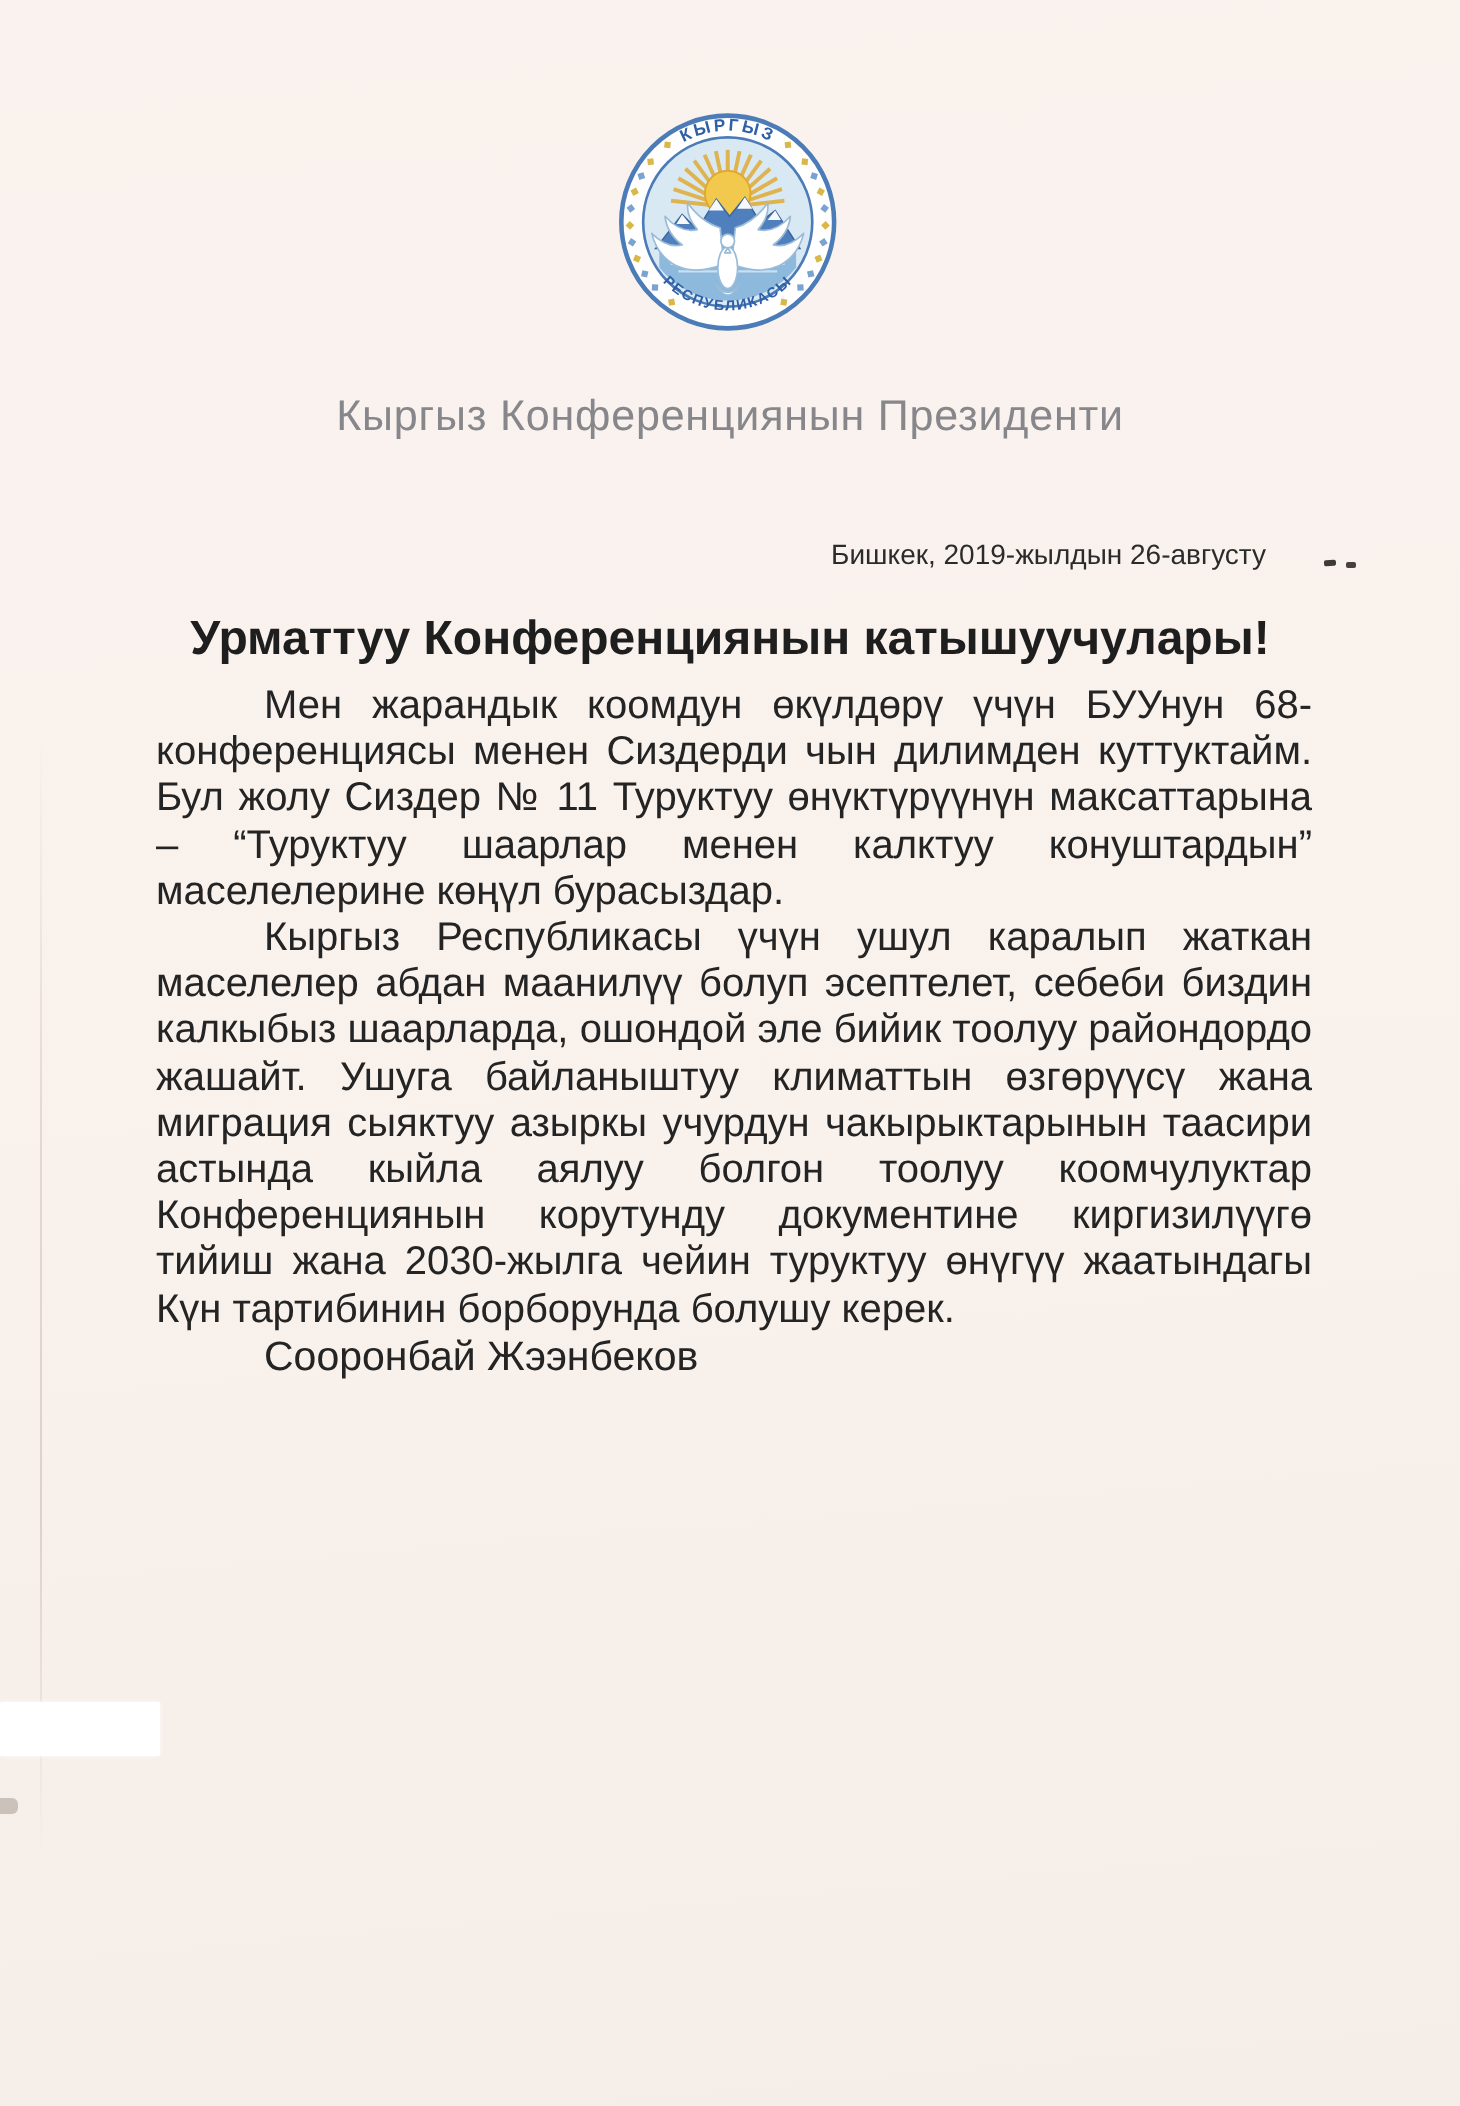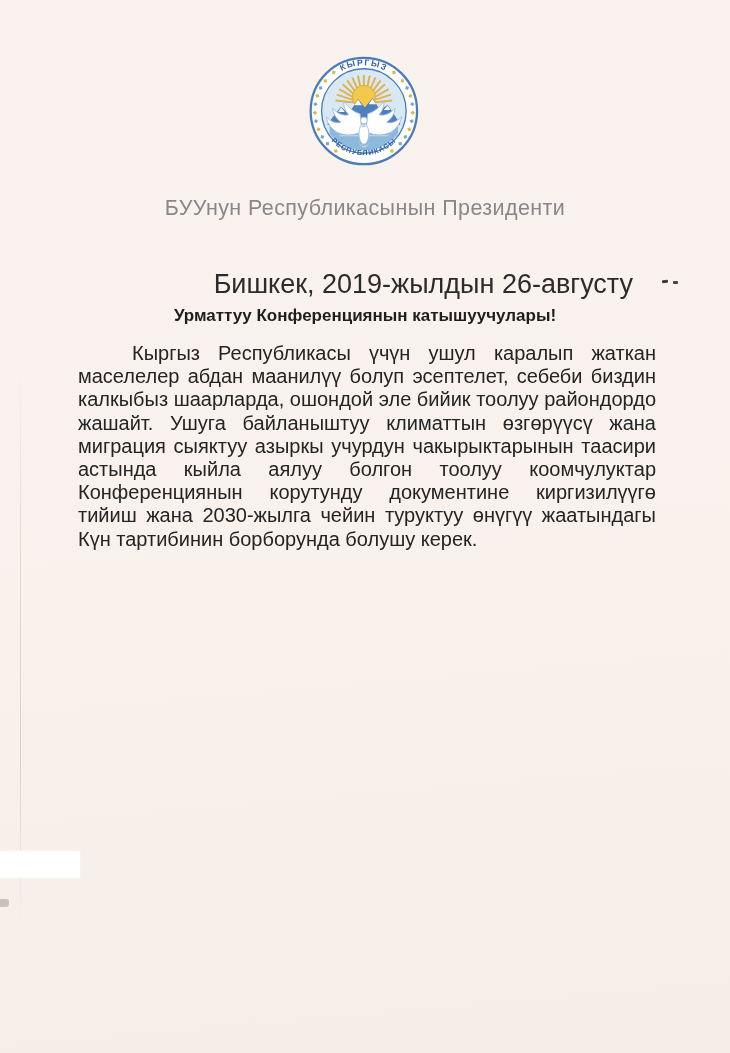--- a/index.html
+++ b/index.html
@@ -22,25 +22,25 @@
   }
   .org-title{
     position:absolute;top:196px;left:0;width:100%;
     text-align:center;
     font-size:21.5px;letter-spacing:.4px;
     color:#87878b;
   }
   
   .date-line{
     position:absolute;top:269px;right:97px;
-    font-size:27px;color:#2b2b2b;
+    font-size:14px;color:#2b2b2b;
   }
   .salutation{
     position:absolute;top:306px;left:0;width:100%;
-    text-align:center;font-weight:bold;font-size:17px;color:#1e1e1e;
+    text-align:center;font-weight:bold;font-size:24px;color:#1e1e1e;
   }
   
   .letter-body{
     position:absolute;top:342px;left:78px;right:74px;
     font-size:20px;line-height:23.2px;color:#242424;
   }
   .letter-body p{
     margin:0;text-align:justify;text-indent:54px;
   }
   .closing{
@@ -157,28 +157,30 @@
 
       <text font-family="Liberation Sans, sans-serif" font-size="9" font-weight="bold" fill="#2f5fa5" letter-spacing="1.5">
         <textPath href="#arcTop" startOffset="50%" text-anchor="middle">КЫРГЫЗ</textPath>
       </text>
       <text font-family="Liberation Sans, sans-serif" font-size="7.6" font-weight="bold" fill="#2f5fa5" letter-spacing="1">
         <textPath href="#arcBottom" startOffset="50%" text-anchor="middle">РЕСПУБЛИКАСЫ</textPath>
       </text>
     </svg>
   </div>
 
-  <div class="org-title">БУУнун Республикасынын Президенти</div>
+  <div class="org-title">Кыргыз Конференциянын Президенти</div>
 
   <div class="date-line">Бишкек, 2019-жылдын 26-августу</div>
 
   <div class="salutation">Урматтуу Конференциянын катышуучулары!</div>
 
   <div class="letter-body">
+    <p>Мен жарандык коомдун өкүлдөрү үчүн БУУнун 68-конференциясы менен Сиздерди чын дилимден куттуктайм. Бул жолу Сиздер № 11 Туруктуу өнүктүрүүнүн максаттарына – “Туруктуу шаарлар менен калктуу конуштардын” маселелерине көңүл бурасыздар.</p>
     <p>Кыргыз Республикасы үчүн ушул каралып жаткан маселелер абдан маанилүү болуп эсептелет, себеби биздин калкыбыз шаарларда, ошондой эле бийик тоолуу райондордо жашайт. Ушуга байланыштуу климаттын өзгөрүүсү жана миграция сыяктуу азыркы учурдун чакырыктарынын таасири астында кыйла аялуу болгон тоолуу коомчулуктар Конференциянын корутунду документине киргизилүүгө тийиш жана 2030-жылга чейин туруктуу өнүгүү жаатындагы Күн тартибинин борборунда болушу керек.</p>
+    <p class="signature">Сооронбай Жээнбеков</p>
   </div>
 
   <div class="artifact crease-line"></div>
   <div class="artifact white-patch"></div>
   <div class="artifact dot-a"></div>
   <div class="artifact dot-b"></div>
   <div class="artifact edge-smudge"></div>
 
 </div>
 

